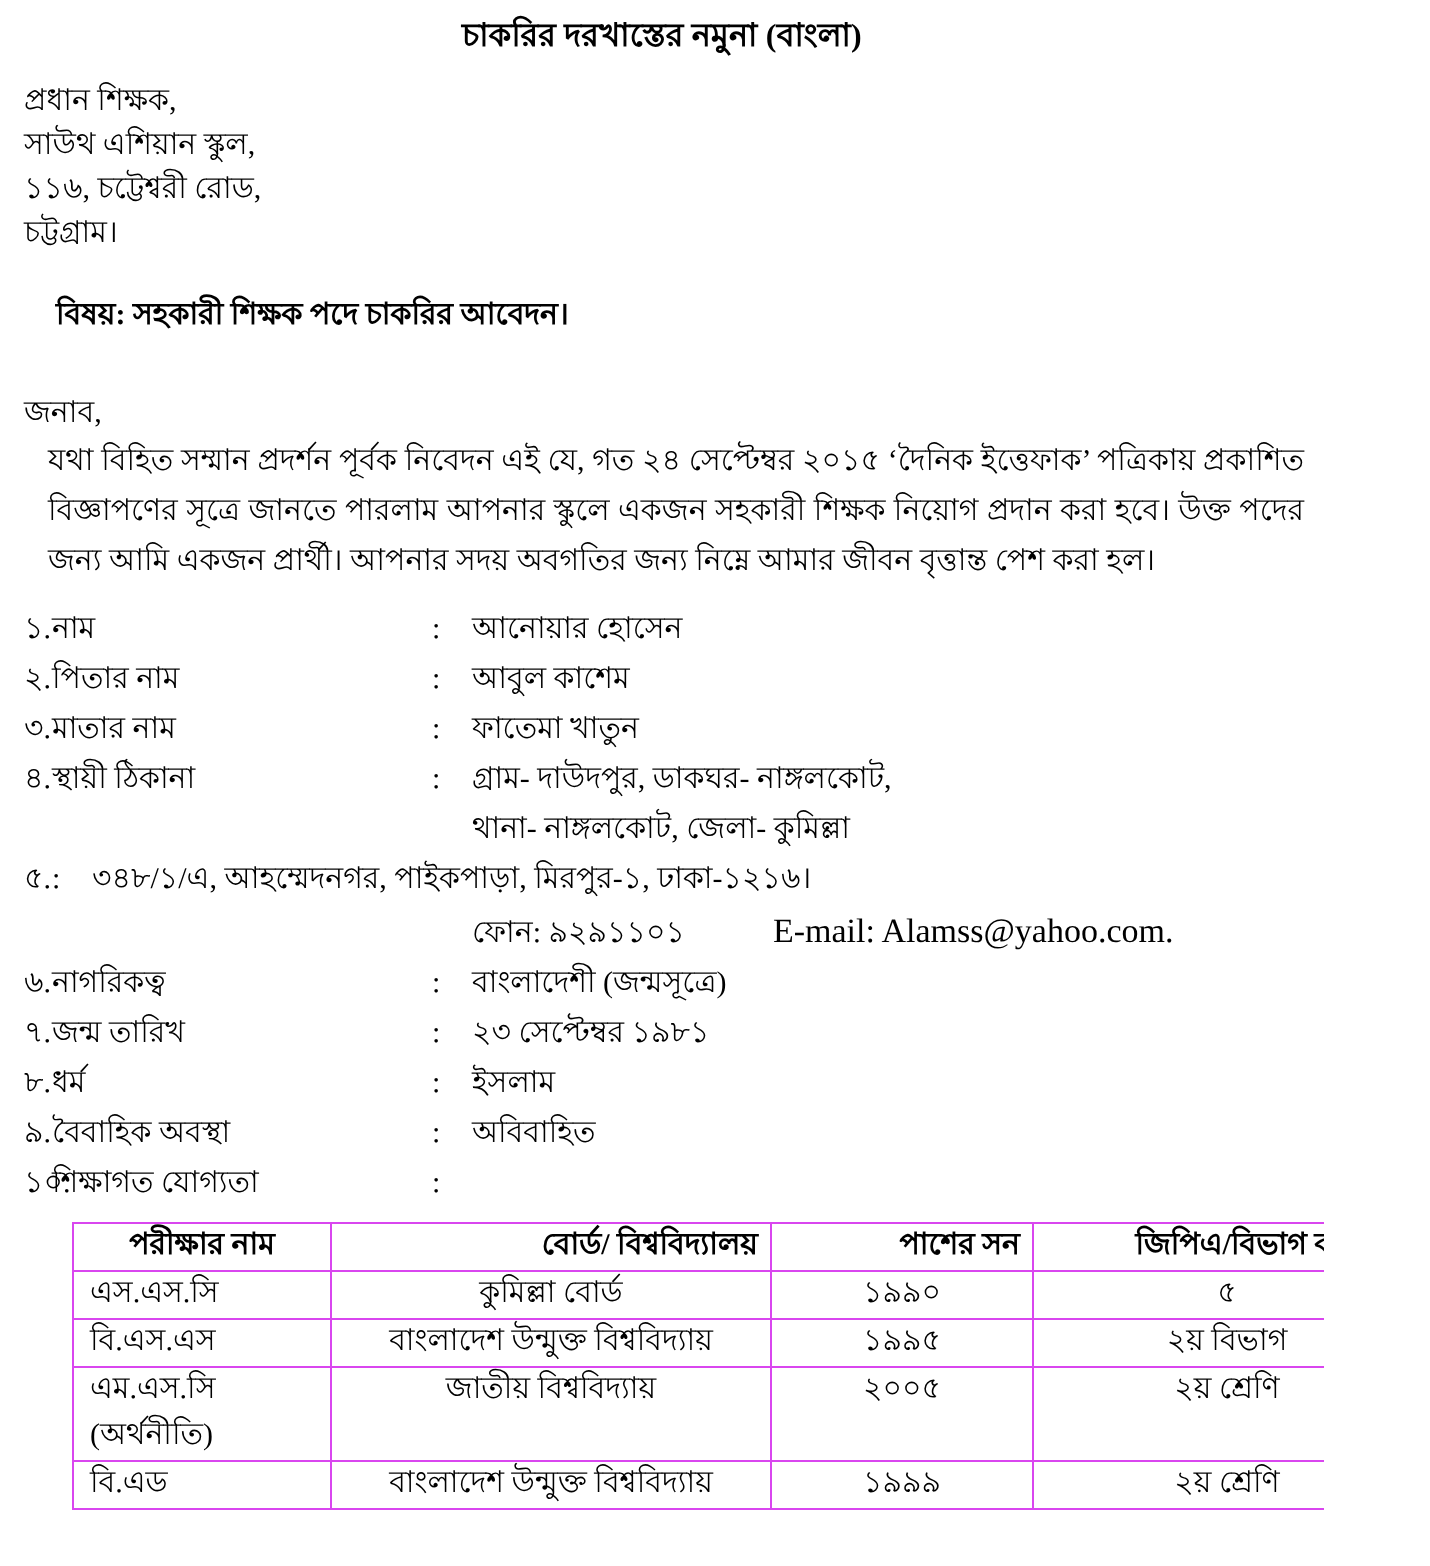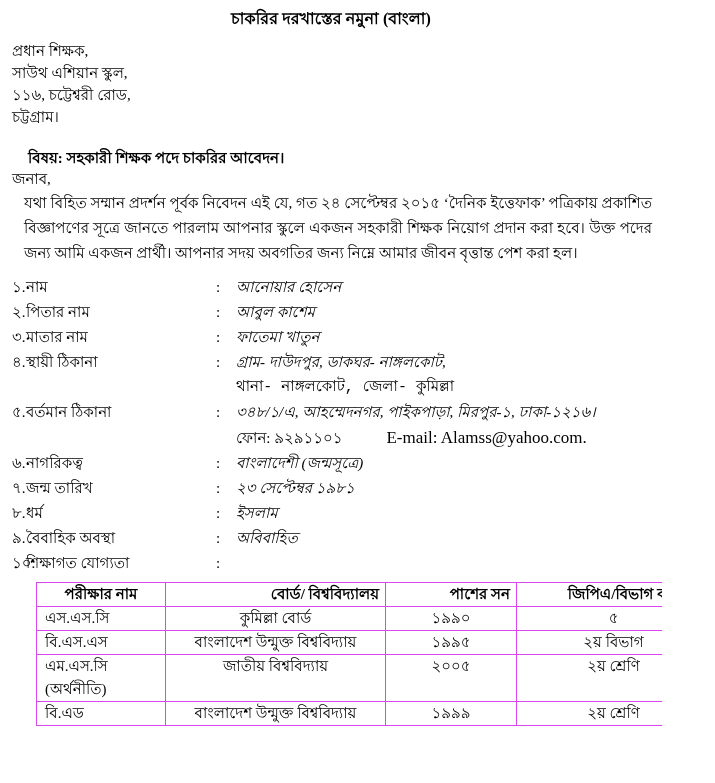--- a/index.html
+++ b/index.html
@@ -44,20 +44,21 @@
   .subject {
     margin-top: 20px;
     padding-left: 28px;
     font-size: 15px;
     font-weight: bold;
     line-height: 21px;
   }
 
   
   .salutation {
+    margin-top: 28px;
     padding-left: 12px;
     font-size: 15px;
     line-height: 21px;
   }
   .body-para {
     padding-left: 24px;
     padding-right: 10px;
     font-size: 15px;
     line-height: 25px;
     text-align: justify;
@@ -86,27 +87,25 @@
     width: 190px;
     flex: 0 0 190px;
   }
   .pcolon {
     width: 20px;
     flex: 0 0 20px;
     text-align: left;
   }
   .pvalue {
     flex: 1 1 auto;
-    font-style: italic;
   }
   .pvalue-extra {
     margin-left: 224px;
     line-height: 25px;
     font-size: 15px;
-    font-family: Liberation Mono, monospace;
   }
   .contact-line {
     margin-left: 224px;
     line-height: 26px;
     font-size: 15px;
     display: flex;
     align-items: baseline;
   }
   .phone-part { white-space: nowrap; }
   .email-part {
@@ -196,21 +195,20 @@
     <div class="prow">
       <span class="pnum">৪.</span>
       <span class="plabel">স্থায়ী ঠিকানা</span>
       <span class="pcolon">:</span>
       <span class="pvalue">গ্রাম- দাউদপুর, ডাকঘর- নাঙ্গলকোট,</span>
     </div>
     <div class="pvalue-extra">থানা- নাঙ্গলকোট, জেলা- কুমিল্লা</div>
 
     <div class="prow">
       <span class="pnum">৫.</span>
-      <span class="plabel">বর্তমান ঠিকানা</span>
       <span class="pcolon">:</span>
       <span class="pvalue">৩৪৮/১/এ, আহম্মেদনগর, পাইকপাড়া, মিরপুর-১, ঢাকা-১২১৬।</span>
     </div>
     <div class="contact-line">
       <span class="phone-part">ফোন: ৯২৯১১০১</span>
       <span class="email-part">E-mail: Alamss@yahoo.com.</span>
     </div>
 
     <div class="prow">
       <span class="pnum">৬.</span>

